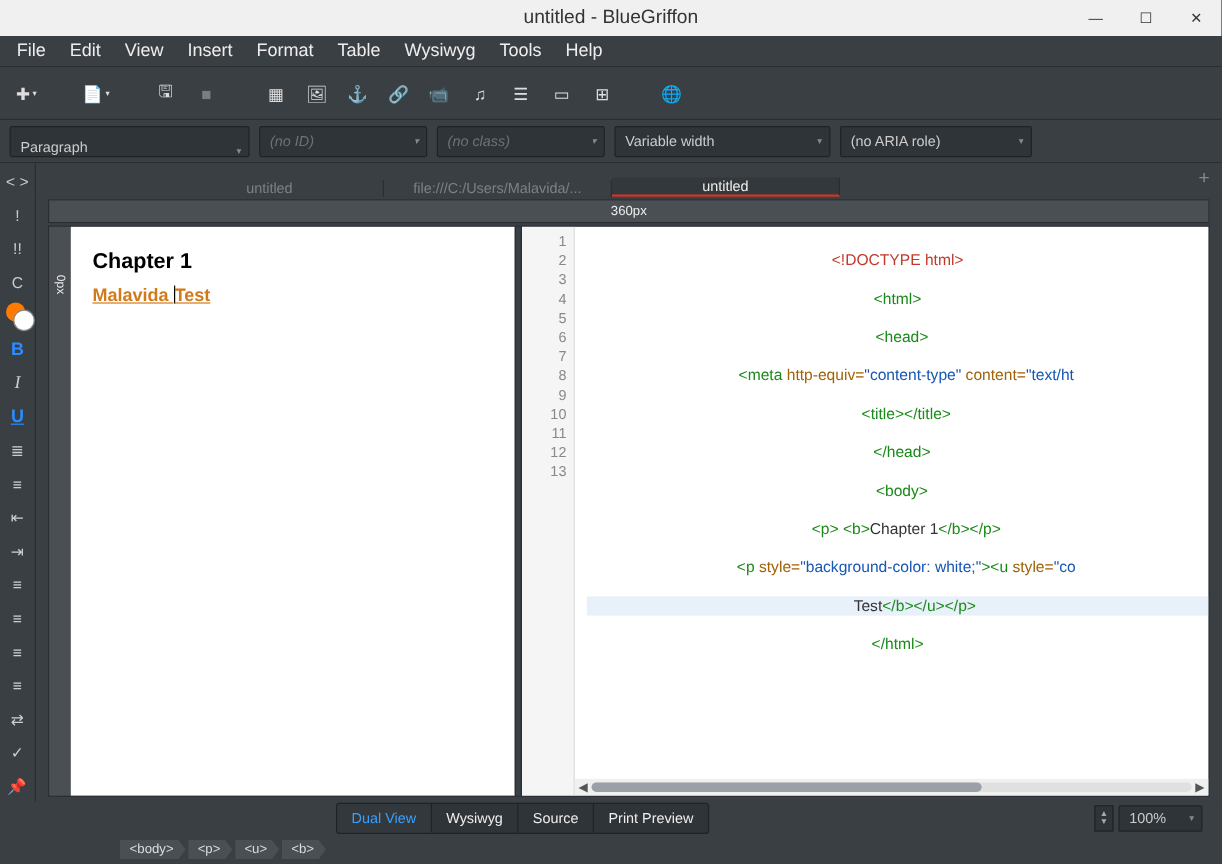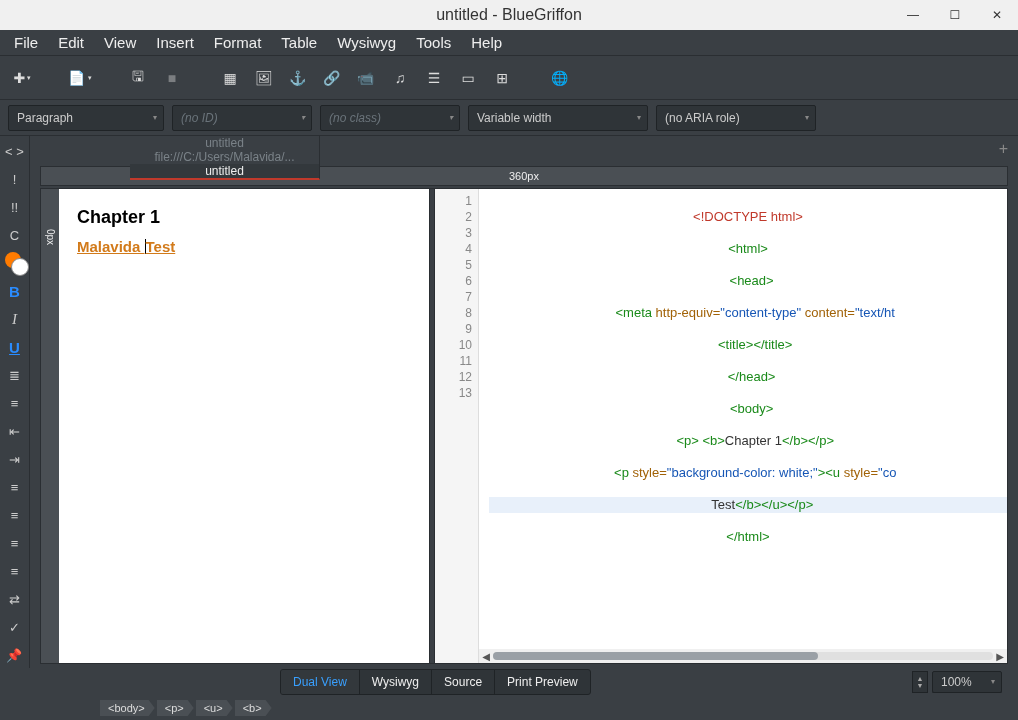--- a/index.html
+++ b/index.html
@@ -19,21 +19,21 @@
   .toolbar { height: 44px; background: #3a3f44; display: flex; align-items: center; padding: 0 8px; gap: 6px; border-bottom: 1px solid #2a2e32; }
   .toolbar .tb-btn { width: 28px; height: 28px; display: flex; align-items: center; justify-content: center; color: #ddd; font-size: 14px; position: relative; }
   .toolbar .tb-sep { width: 18px; }
   .tb-btn .caret { font-size: 7px; margin-left: 2px; }
 
   
   .propbar { height: 36px; background: #3a3f44; display: flex; align-items: center; padding: 0 8px; gap: 8px; border-bottom: 1px solid #2a2e32; }
   .propbar .sel { background: #2f3438; border: 1px solid #1f2326; height: 26px; display: flex; align-items: center; padding: 0 8px; color: #ccc; font-size: 12px; border-radius: 2px; position: relative; }
   .propbar .sel .caret { position: absolute; right: 6px; font-size: 8px; color: #888; }
   .propbar .sel.placeholder { color: #6a737a; font-style: italic; }
-  .sel.w1 { width: 156px; }
+  .sel.w1 { width: 200px; align-items: flex-end; }
   .sel.w2 { width: 140px; }
   .sel.w3 { width: 140px; }
   .sel.w4 { width: 180px; }
   .sel.w5 { width: 160px; }
 
   
   .main { display: flex; height: calc(720px - 30px - 26px - 44px - 36px - 52px); }
 
   
   .sidebar { width: 30px; background: #3a3f44; display: flex; flex-direction: column; align-items: center; padding-top: 4px; gap: 6px; border-right: 1px solid #2a2e32;}
@@ -42,21 +42,21 @@
   .sb-btn.italic-i { font-style: italic; font-family: Georgia, serif; font-size: 15px; }
   .sb-btn.underline-u { color: #2a8cff; text-decoration: underline; font-weight: bold; font-size: 15px;}
   .sb-btn.color-circle { position: relative; }
   .sb-btn.color-circle::before { content: ""; width: 16px; height: 16px; border-radius: 50%; background: #ff7b00; position: absolute; top: 0; left: 2px; }
   .sb-btn.color-circle::after { content: ""; width: 16px; height: 16px; border-radius: 50%; background: #fff; border: 1px solid #888; position: absolute; top: 6px; left: 8px; }
 
   
   .workspace { flex: 1; display: flex; flex-direction: column; background: #3a3f44; }
 
   
-  .doctabs { height: 28px; display: flex; align-items: flex-start; background: #3a3f44; padding-left: 100px; position: relative; flex-direction: column;}
+  .doctabs { height: 28px; display: flex; align-items: flex-end; background: #3a3f44; padding-left: 100px; position: relative;}
   .doctab { min-width: 190px; display: flex; align-items: center; justify-content: center; padding: 0 14px; color: #7a8288; font-size: 12px; border-right: 1px solid #2a2e32; }
   .doctab.active { color: #eee; border-bottom: 2px solid #c0392b; background: #33383c; }
   .addtab { position: absolute; right: 10px; top: 4px; color: #888; font-size: 16px;}
 
   
   .ruler { height: 20px; background: #4a4f54; margin: 2px 10px 2px 10px; display: flex; align-items: center; justify-content: center; color: #eee; font-size: 11px; border: 1px solid #2a2e32;}
 
   
   .panes { flex: 1; display: flex; margin: 0 10px 4px 10px; border: 1px solid #2a2e32; background: #3a3f44; position: relative;}
   .vruler { width: 18px; background: #4a4f54; color: #eee; font-size: 10px; writing-mode: vertical-rl; text-align: center; display: flex; align-items: center; justify-content: flex-start; padding-top: 40px;}

